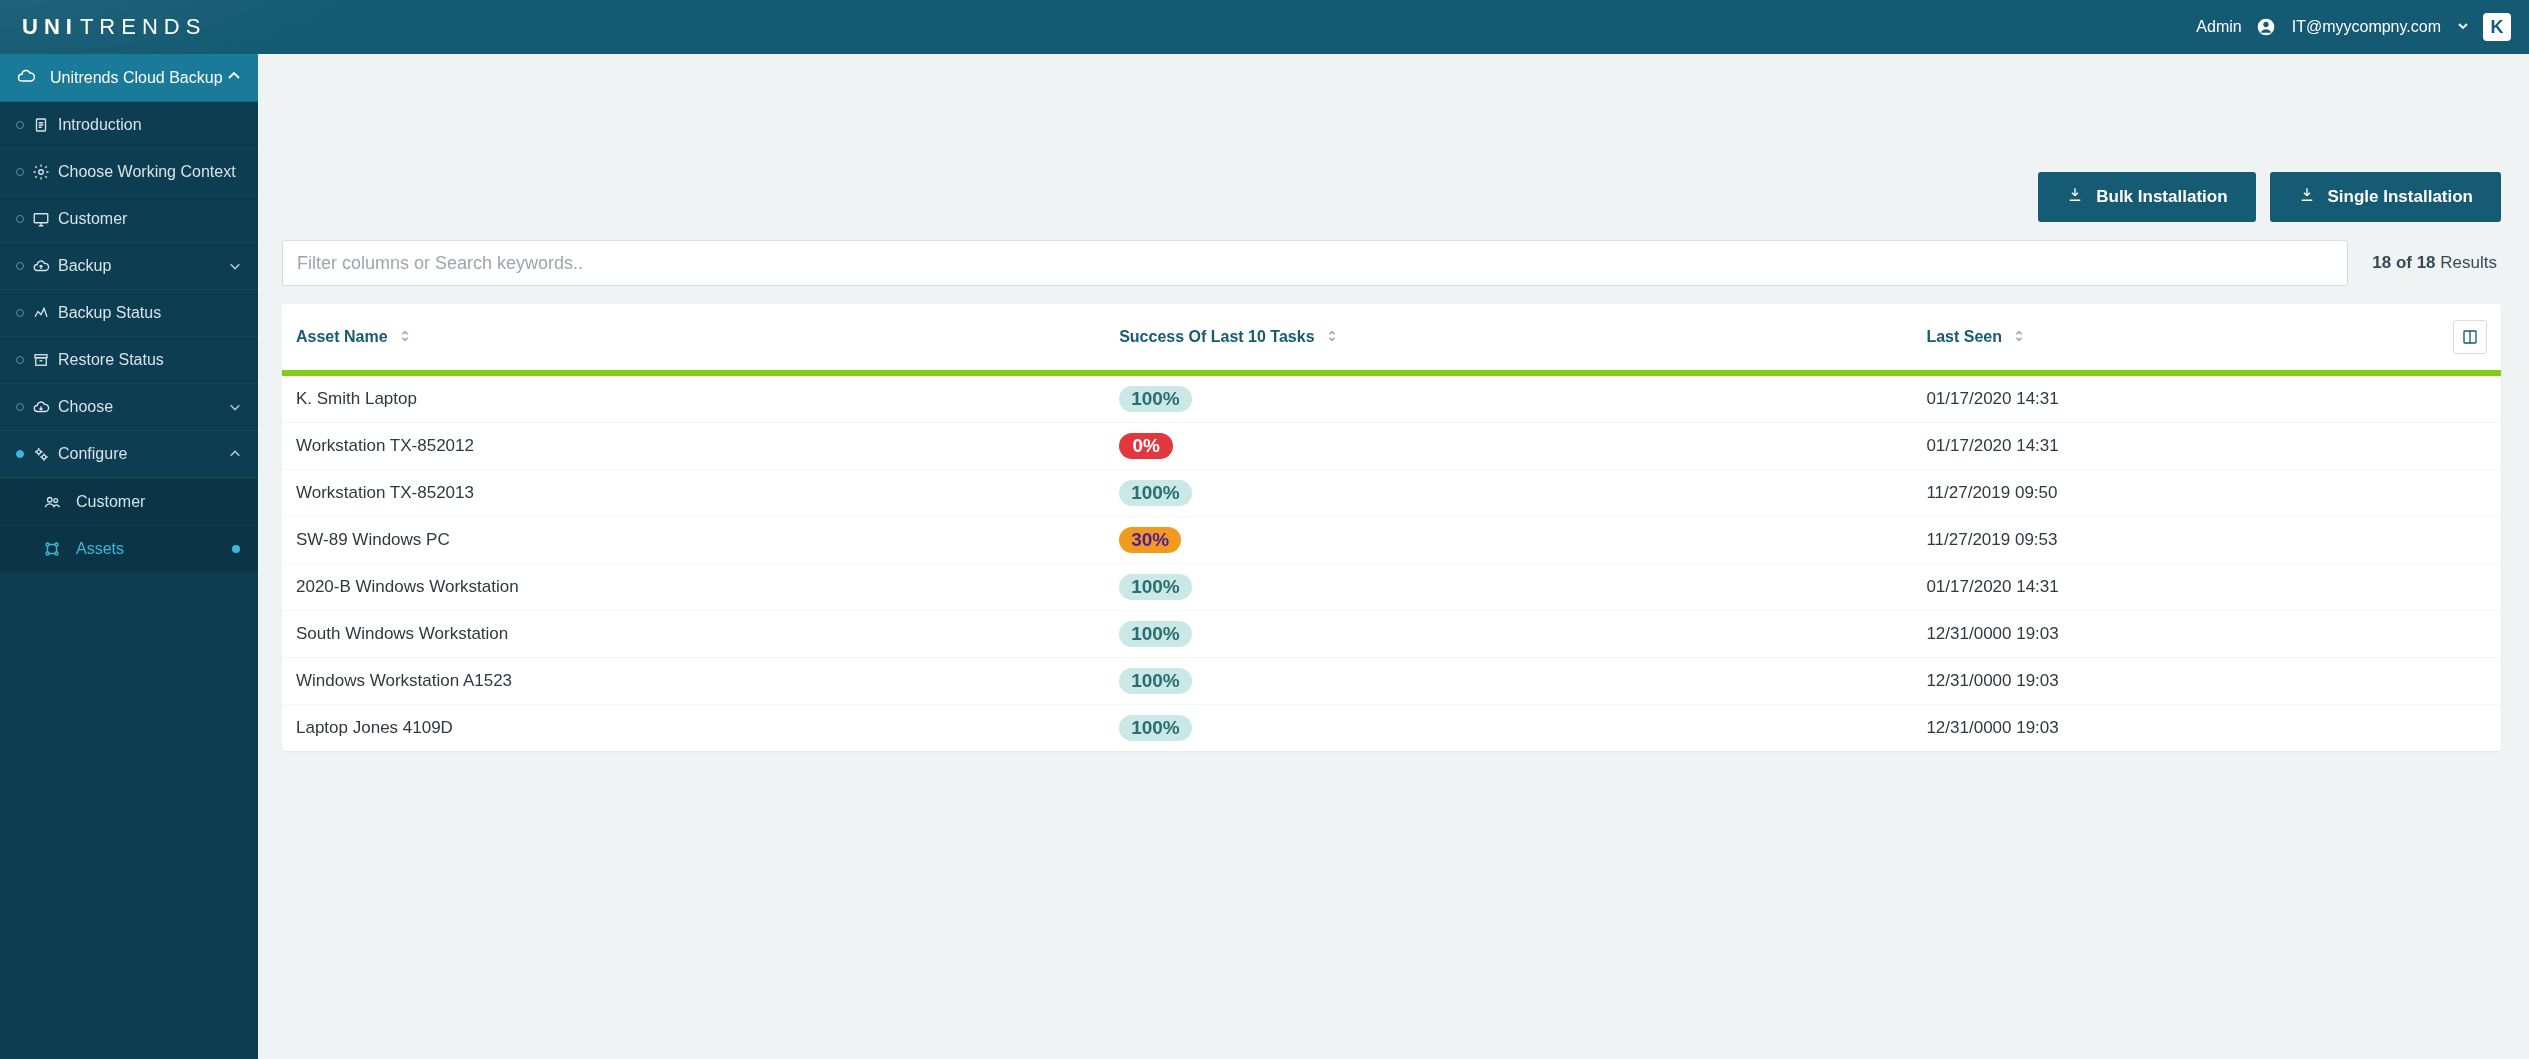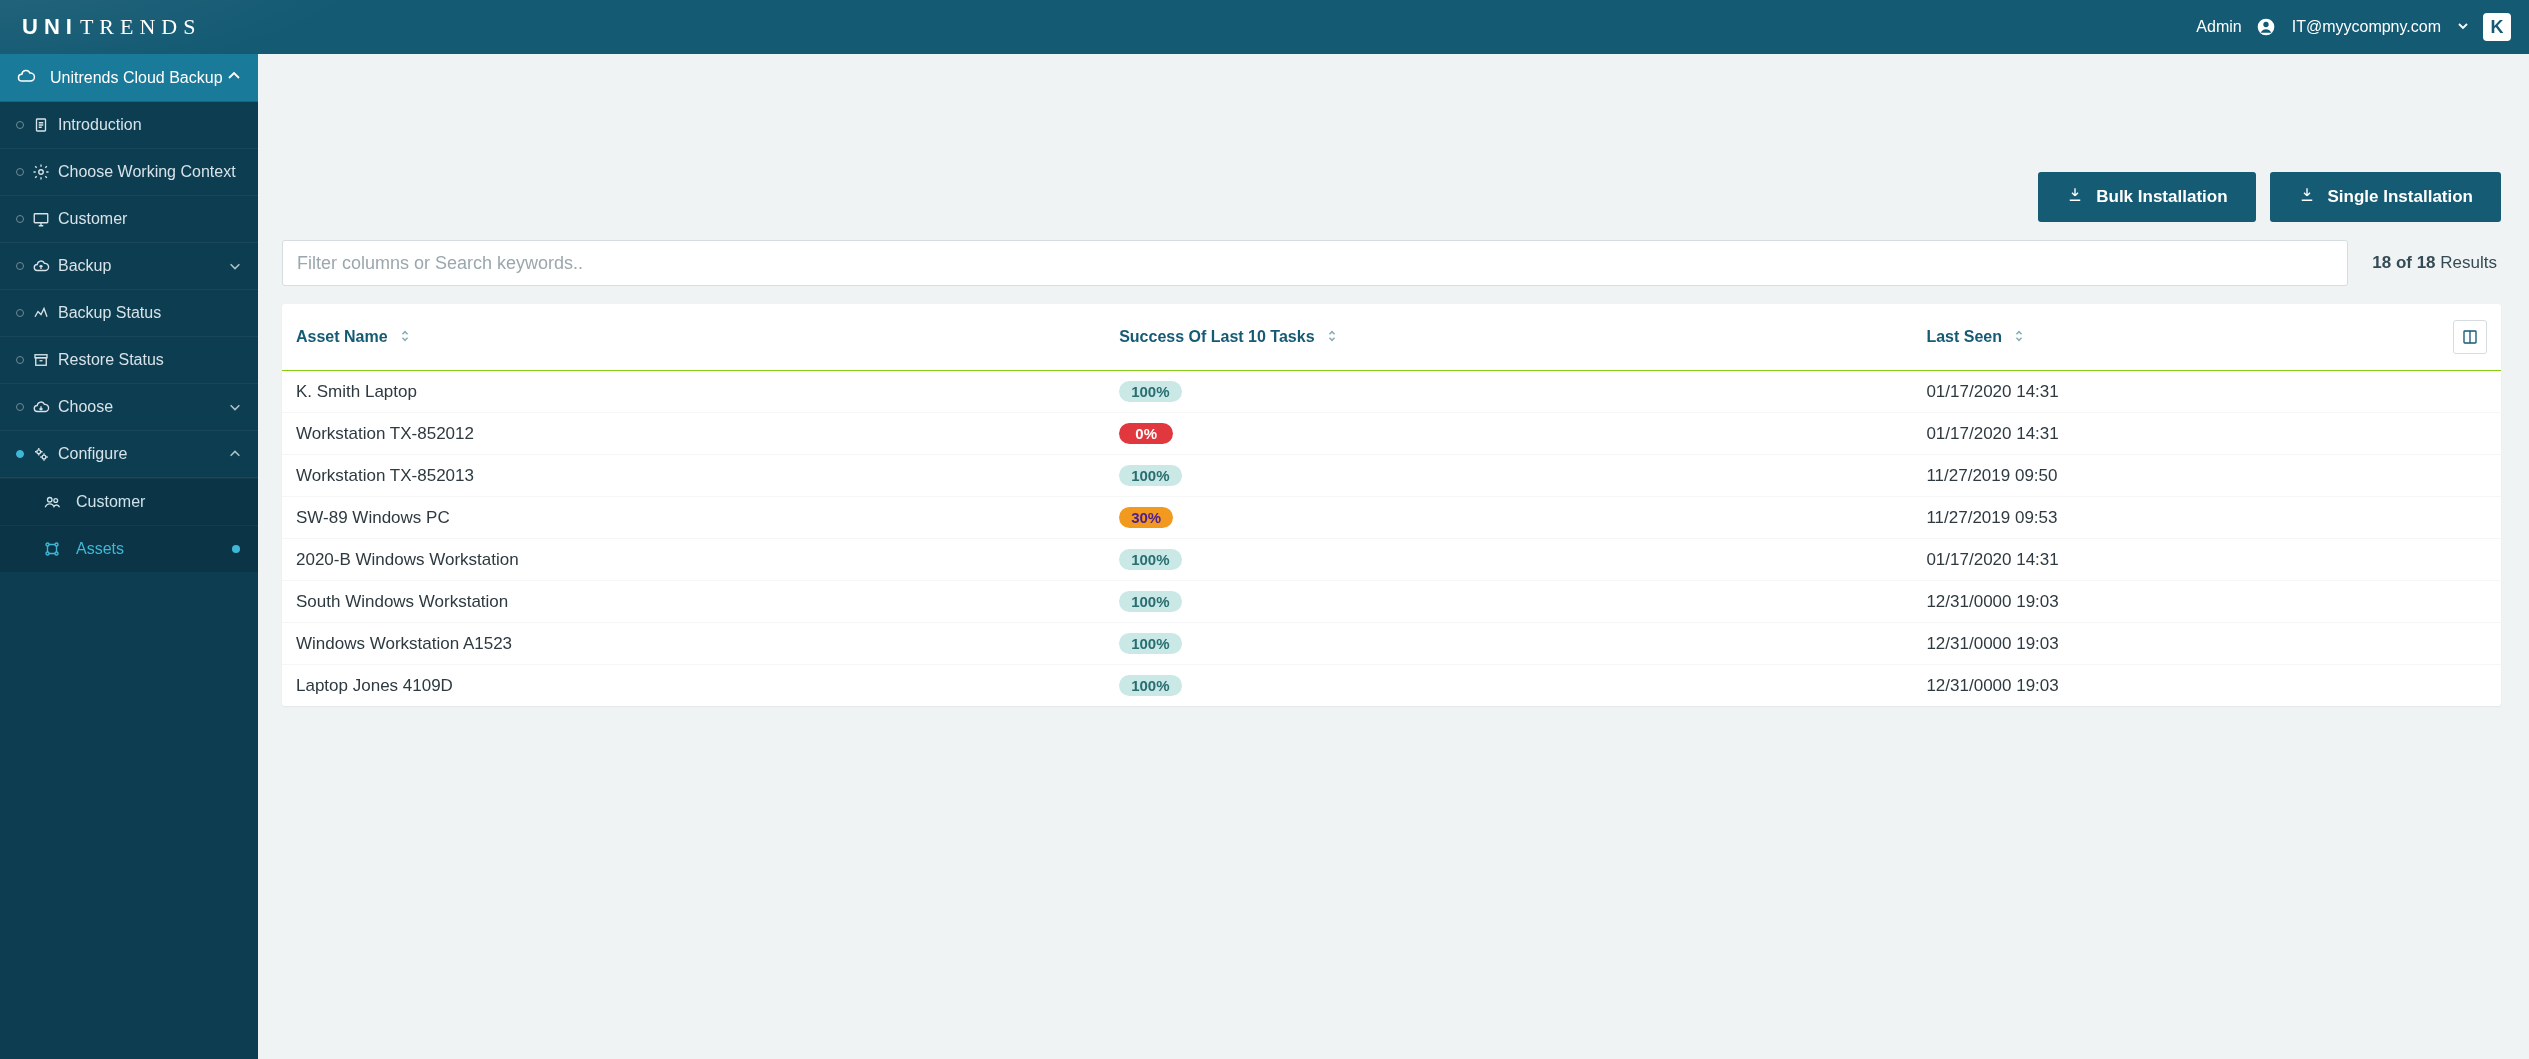--- a/index.html
+++ b/index.html
@@ -12,21 +12,21 @@
     background: #145a73;
     background-image:
       radial-gradient(ellipse 700px 200px at -40px -40px, rgba(255,255,255,0.08), transparent 60%),
       linear-gradient(#145a73, #145a73);
     display: flex; align-items: center; justify-content: space-between;
     padding: 0 18px 0 22px;
     color: #fff;
   }
   .logo { font-weight: 700; letter-spacing: 6px; font-size: 22px; display: flex; align-items: center; gap: 2px; }
   .logo .uni { font-weight: 800; }
-  .logo .trends { font-weight: 300; letter-spacing: 6px; font-family: Liberation Serif, serif; }
+  .logo .trends { font-weight: 300; letter-spacing: 6px; }
   .header-right { display: flex; align-items: center; gap: 14px; font-size: 16px; }
   .user-chip { display: flex; align-items: center; gap: 16px; cursor: pointer; }
   .avatar-icon { width: 20px; height: 20px; }
   .k-badge { width: 28px; height: 28px; background: #fff; color: #145a73; border-radius: 4px; display: flex; align-items: center; justify-content: center; font-weight: 800; font-size: 18px; }
 
   
   .body-row { flex: 1; display: flex; min-height: 0; }
 
   
   .sidebar { width: 258px; background: #0d3d50; color: #d7e3e8; display: flex; flex-direction: column; font-size: 16px; }
@@ -74,34 +74,34 @@
     padding: 0 14px; font-size: 18px; color: #333;
   }
   .search-input::placeholder { color: #9aa7ad; }
   .results-count { font-size: 17px; color: #344a55; white-space: nowrap; padding-right: 4px; }
   .results-count b { font-weight: 700; }
 
   .table-wrap { margin: 8px 16px 0 24px; background: #fff; border-radius: 3px; box-shadow: 0 1px 2px rgba(0,0,0,0.05); }
   table { width: 100%; border-collapse: collapse; }
   thead th {
     text-align: left; font-size: 16px; font-weight: 700; color: #155b74;
-    padding: 16px 14px; border-bottom: 1px solid #84cc16; position: relative;
+    padding: 16px 14px; border-bottom: 6px solid #84cc16; position: relative;
   }
   thead th .sort { margin-left: 8px; opacity: .5; }
   thead th.col-actions { width: 56px; text-align: center; }
   .col-toggle {
     width: 34px; height: 34px; border: 1px solid #d5dde1; border-radius: 3px;
     display: inline-flex; align-items: center; justify-content: center; cursor: pointer;
   }
   tbody td {
     padding: 10px 14px; font-size: 17px; color: #2e3a40; border-top: 1px solid #f4f6f7;
   }
   .pill {
     display: inline-block; min-width: 54px; text-align: center; padding: 2px 12px;
-    border-radius: 999px; font-size: 15px; font-weight: 600; color: #155b74;
+    border-radius: 999px; font-size: 19px; font-weight: 600; color: #155b74;
   }
   .pill.green { background: #c9e8e6; color: #2a6e71; }
   .pill.red { background: #e0383e; color: #fff; }
   .pill.orange { background: #f29a1f; color: #4c1d95; }
 
   
   svg { stroke: currentColor; fill: none; stroke-width: 1.8; }
 </style>
 </head>
 <body>

